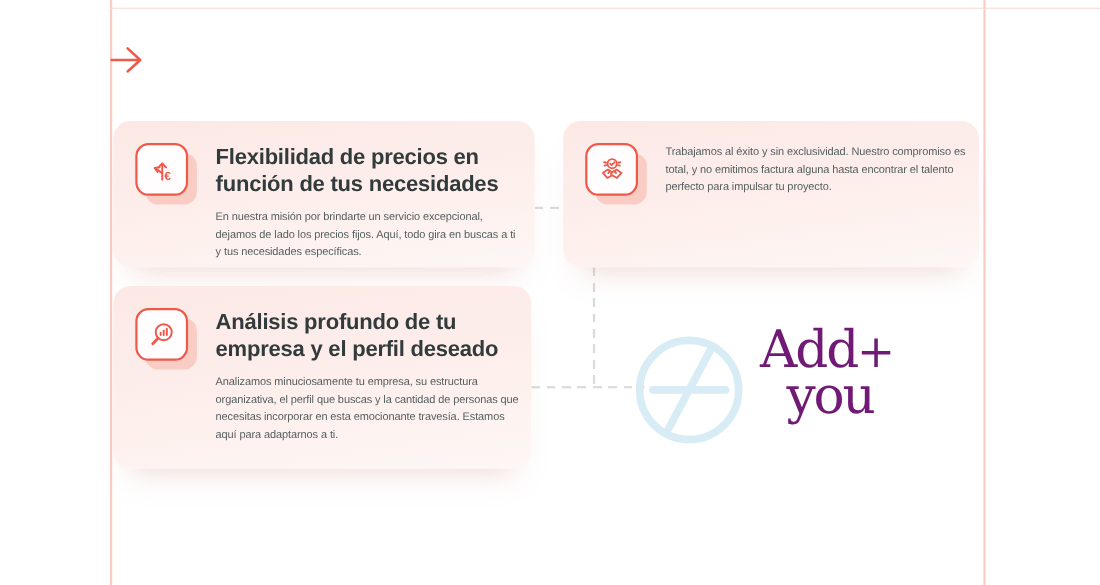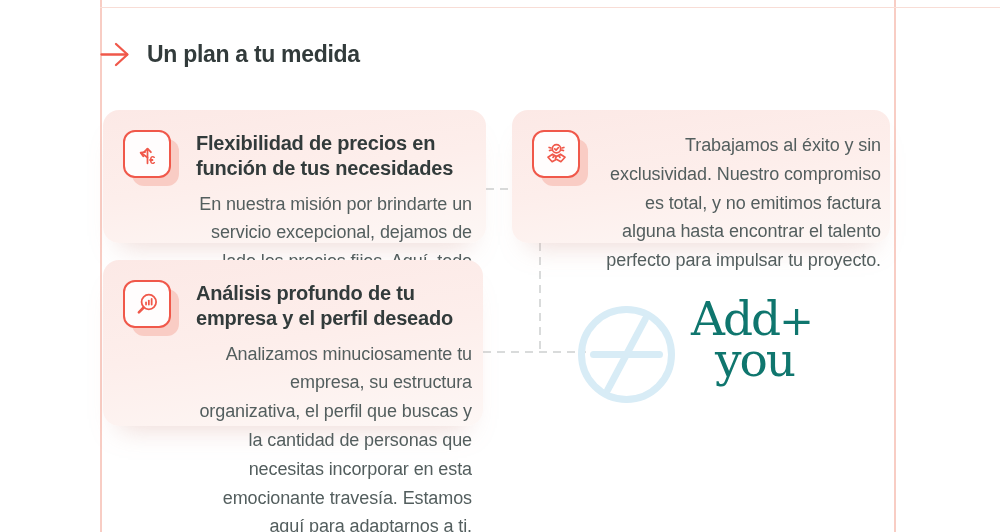--- a/index.html
+++ b/index.html
@@ -37,38 +37,38 @@
 
   .icon-wrap { position:relative; width:57px; height:57px; flex:0 0 57px; }
   .icon-shadow { position:absolute; left:9px; top:9px; width:47px; height:47px; border-radius:12px; background:#f9ccc4; }
   .icon-box {
     position:absolute; left:0; top:0; width:48px; height:48px;
     border-radius:12px; background:#fffdfd; border:2px solid #f0584a;
     display:flex; align-items:center; justify-content:center;
   }
   .card-text { width:278px; padding-top:1px; }
   .card-title { font-size:20px; font-weight:700; color:#323b3b; line-height:1.24; letter-spacing:-0.2px; margin-bottom:9px; }
-  .card-body { font-size:18px; color:#535e5e; line-height:1.6; letter-spacing:-0.1px; max-width:276px;text-align:right; }
+  .card-body { font-size:10px; color:#535e5e; line-height:1.6; letter-spacing:-0.1px; max-width:276px; }
 
   
   .dash-h { position:absolute; height:2px; background:repeating-linear-gradient(90deg,#d9dbdb 0 8px, transparent 8px 14px); }
   .dash-v { position:absolute; width:2px;  background:repeating-linear-gradient(180deg,#d9dbdb 0 8px, transparent 8px 14px); }
   .conn-1 { left:486px; top:188px; width:26px; }
   .conn-2 { left:539px; top:243px; height:109px; }
   .conn-3 { left:483px; top:351px; width:103px; }
 
   
   .watermark { position:absolute; left:578px; top:300px; display:flex; align-items:flex-start; }
   .wm-circle { position:relative; width:97px; height:97px; border:7px solid #d8ecf6; border-radius:50%; margin-top:6px; }
   .wm-bar { position:absolute; left:5px; right:5px; top:50%; height:7px; margin-top:-3.5px; background:#d8ecf6; border-radius:4px; }
   .wm-bar.diag { transform:rotate(-62deg); left:-2px; right:-2px; }
   .wm-text {
     margin-left:16px;
     font-family:"DejaVu Serif","Liberation Serif",serif;
-    color:#0f766e;
+    color:#701a75;
     font-size:47px;
     line-height:0.82;
     letter-spacing:-2px;
   }
   .wm-line2 { margin-left:24px; margin-top:2px; }
   .wm-plus { font-size:0.88em; letter-spacing:0; }
 </style>
 </head>
 <body>
 
@@ -76,21 +76,20 @@
 <div class="vline right"></div>
 <div class="hline-top"></div>
 
 <div class="section-header">
   <span class="arrow-wrap">
     <svg width="31" height="29" viewBox="0 0 31 29" fill="none" stroke="#f0584a" stroke-width="2.3" stroke-linecap="round" stroke-linejoin="round">
       <path d="M2.5 14.5 H28"></path>
       <path d="M17 4 L28.5 14.5 L17 25"></path>
     </svg>
   </span>
-  <h2 class="page-title">Un plan a tu medida</h2>
 </div>
 
 <div class="dash-h conn-1"></div>
 <div class="dash-v conn-2"></div>
 <div class="dash-h conn-3"></div>
 
 <div class="card card-1">
   <div class="icon-wrap">
     <div class="icon-shadow"></div>
     <div class="icon-box">

